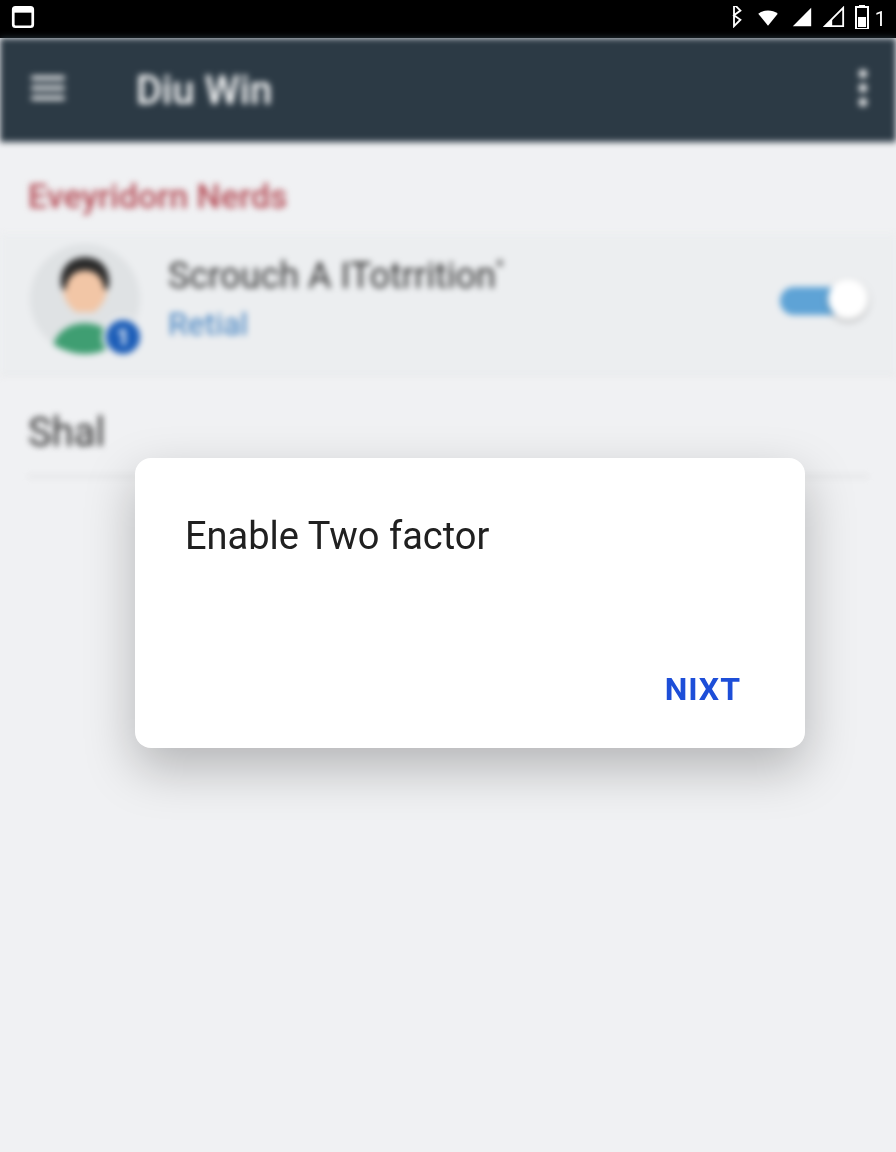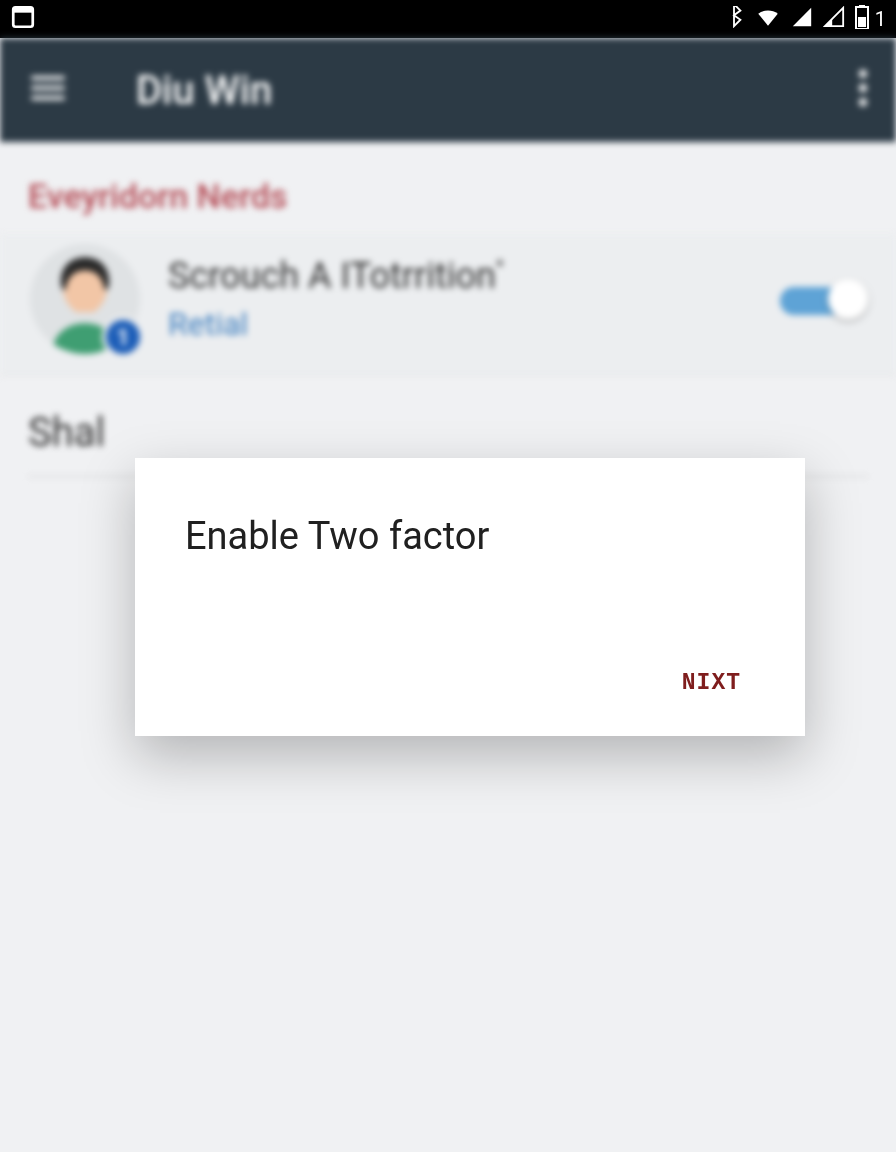--- a/index.html
+++ b/index.html
@@ -86,33 +86,33 @@
   }
   .backdrop * { }
 
   
   .scrim {
     position:absolute; left:0; right:0; top:38px; bottom:0;
     display:flex; align-items:flex-start; justify-content:center;
   }
   .dialog {
     margin-top:420px;
-    width:670px; background:#fff; border-radius:0;
+    width:670px; background:#fff; border-radius:16px;
     box-shadow:0 20px 50px rgba(0,0,0,.25);
     padding:56px 40px 28px 50px;
     margin-left:44px;
   }
   .dialog-title { font-size:38px; color:#202020; font-weight:400; }
   .dialog-actions {
     display:flex; justify-content:flex-end; margin-top:100px;
   }
   .dialog-btn {
-    background:none; border:none; color:#7f1d1d;
-    font-size:23px; font-weight:700; letter-spacing:1px;
-    padding:12px 24px; cursor:pointer;font-family:Liberation Mono, monospace;
+    background:none; border:none; color:#1d4ed8;
+    font-size:32px; font-weight:700; letter-spacing:1px;
+    padding:12px 24px; cursor:pointer;
   }
 
   
   #root { position:relative; width:896px; height:1152px; }
 </style>
 </head>
 <body>
 
 <div id="root">
 

